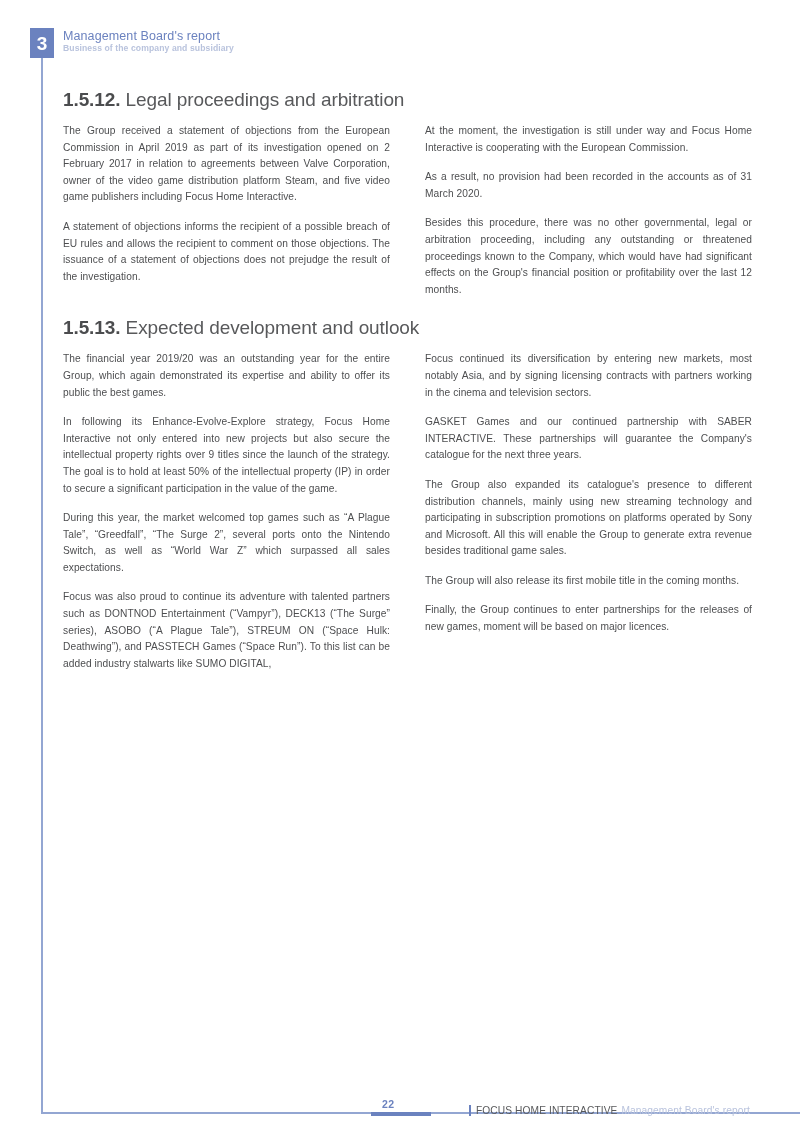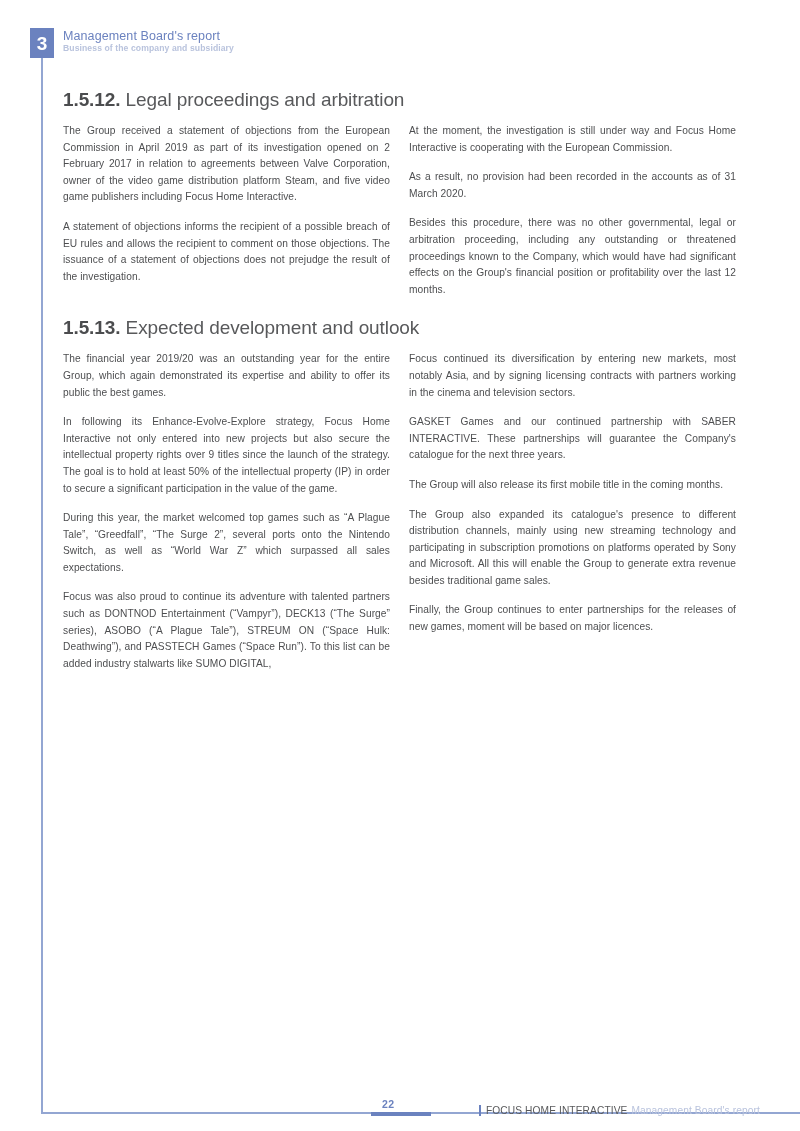--- a/index.html
+++ b/index.html
@@ -109,21 +109,21 @@
   .section-heading .num {
     font-weight: bold;
     color: #4b4c4e;
   }
   .section-heading .ttl {
     font-weight: normal;
   }
 
   .columns {
     display: flex;
-    gap: 0;
+    gap: 16px;
   }
   .col {
     width: 327px;
     flex: none;
   }
   .col.left { margin-right: 19px; }
 
   p.body {
     margin: 0 0 13px 0;
     font-size: 10.2px;
@@ -158,21 +158,21 @@
   .page-number-bar {
     position: absolute;
     left: 330px;
     top: 14px;
     width: 60px;
     height: 4px;
     background: #6b82bf;
   }
   .footer-right {
     position: absolute;
-    left: 438px;
+    left: 428px;
     top: 7px;
     display: flex;
     align-items: center;
     white-space: nowrap;
     text-align: right;
   }
   .footer-tick {
     width: 2px;
     height: 11px;
     background: #6b82bf;
@@ -237,22 +237,22 @@
       <div class="columns">
         <div class="col left">
           <p class="body">The financial year 2019/20 was an outstanding year for the entire Group, which again demonstrated its expertise and ability to offer its public the best games.</p>
           <p class="body">In following its Enhance-Evolve-Explore strategy, Focus Home Interactive not only entered into new projects but also secure the intellectual property rights over 9 titles since the launch of the strategy. The goal is to hold at least 50% of the intellectual property (IP) in order to secure a significant participation in the value of the game.</p>
           <p class="body">During this year, the market welcomed top games such as “A Plague Tale”, “Greedfall”, “The Surge 2”, several ports onto the Nintendo Switch, as well as “World War Z” which surpassed all sales expectations.</p>
           <p class="body">Focus was also proud to continue its adventure with talented partners such as DONTNOD Entertainment (“Vampyr”), DECK13 (“The Surge” series), ASOBO (“A Plague Tale”), STREUM ON (“Space Hulk: Deathwing”), and PASSTECH Games (“Space Run”). To this list can be added industry stalwarts like SUMO DIGITAL,</p>
         </div>
         <div class="col right">
           <p class="body">Focus continued its diversification by entering new markets, most notably Asia, and by signing licensing contracts with partners working in the cinema and television sectors.</p>
           <p class="body">GASKET Games and our continued partnership with SABER INTERACTIVE. These partnerships will guarantee the Company's catalogue for the next three years.</p>
+          <p class="body">The Group also expanded its catalogue's presence to different distribution channels, mainly using new streaming technology and participating in subscription promotions on platforms operated by Sony and Microsoft. All this will enable the Group to generate extra revenue besides traditional game sales.</p>
           <p class="body">The Group will also release its first mobile title in the coming months.</p>
-          <p class="body">The Group also expanded its catalogue's presence to different distribution channels, mainly using new streaming technology and participating in subscription promotions on platforms operated by Sony and Microsoft. All this will enable the Group to generate extra revenue besides traditional game sales.</p>
           <p class="body">Finally, the Group continues to enter partnerships for the releases of new games, moment will be based on major licences.</p>
         </div>
       </div>
     </div>
 
   </div>
 
   <div class="footer">
     <div class="page-number">22</div>
     <div class="page-number-bar"></div>

